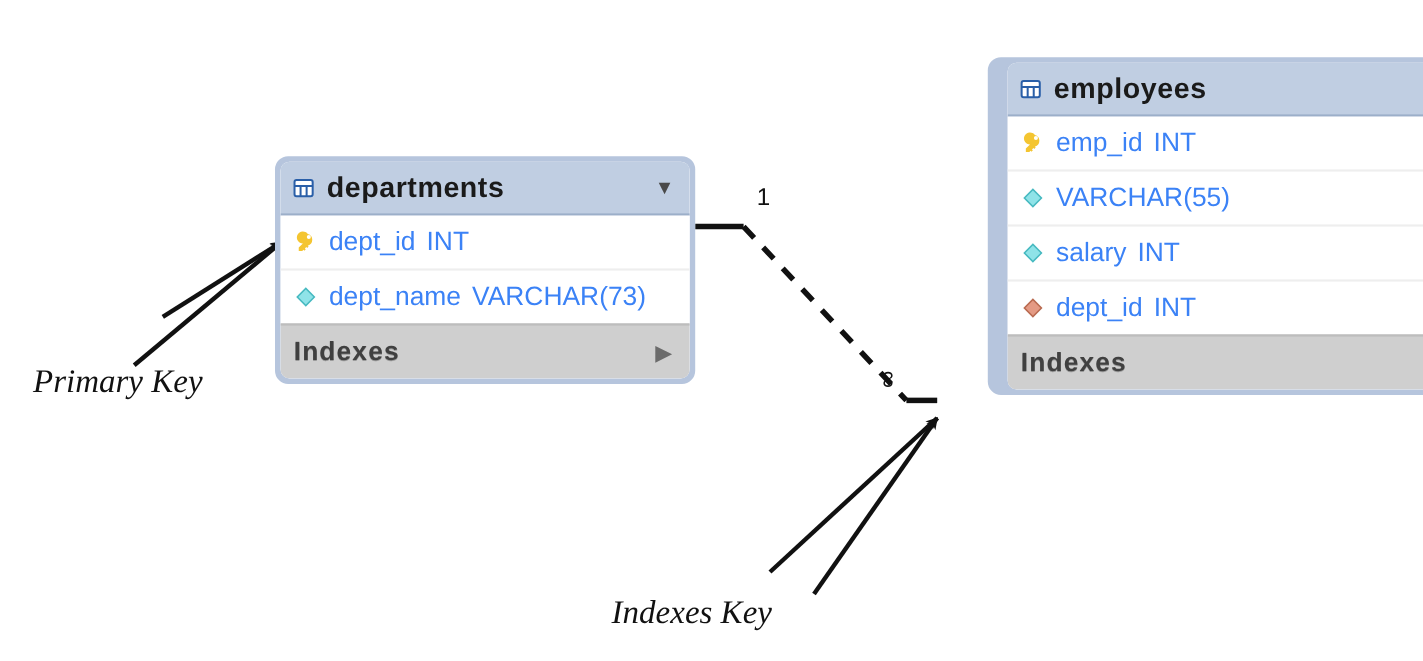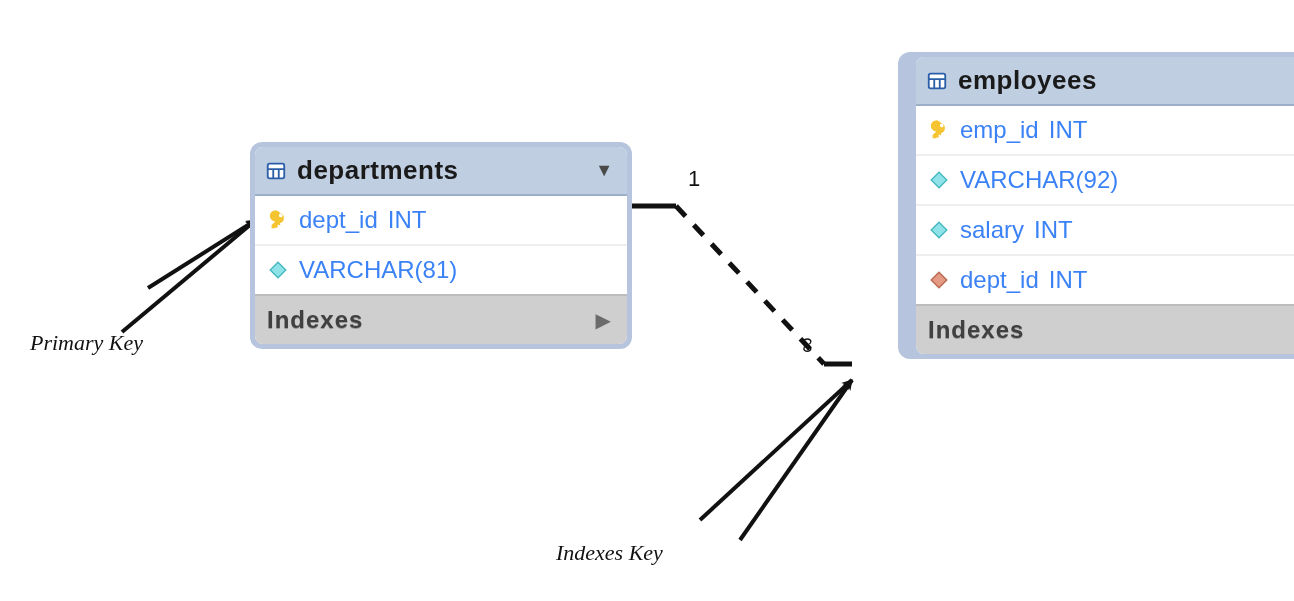--- a/index.html
+++ b/index.html
@@ -94,21 +94,21 @@
     justify-content: center;
     flex: 0 0 22px;
   }
   .icon svg { width: 22px; height: 22px; display: block; }
 
   
   .annotation {
     position: absolute;
     font-family: Georgia, "Times New Roman", serif;
     font-style: italic;
-    font-size: 22px;
+    font-size: 30px;
     color: #111;
     white-space: nowrap;
   }
 
   
   .rel-label {
     position: absolute;
     font-family: Arial, Helvetica, sans-serif;
     font-size: 22px;
     color: #111;
@@ -167,21 +167,22 @@
           </span>
           <span>dept_id</span>
           <span>INT</span>
         </div>
         <div class="col-row">
           <span class="icon">
             <svg viewBox="0 0 24 24">
                 <rect x="6" y="6" width="12" height="12" transform="rotate(45 12 12)" fill="#8fe3e8" stroke="#46b9c0" stroke-width="1.5"></rect>
               </svg>
           </span>
-          <span>VARCHAR(81)</span>
+          <span>dept_name</span>
+          <span>VARCHAR(73)</span>
         </div>
       </div>
       <div class="indexes-row">
         <span class="label">Indexes</span>
         <span class="caret">▶</span>
       </div>
     </div>
   </div>
 
   <div class="table-box" style="left:898px; top:52px; width:434px;padding-left:16px;">
@@ -207,21 +208,21 @@
           </span>
           <span>emp_id</span>
           <span>INT</span>
         </div>
         <div class="col-row">
           <span class="icon">
             <svg viewBox="0 0 24 24">
                 <rect x="6" y="6" width="12" height="12" transform="rotate(45 12 12)" fill="#8fe3e8" stroke="#46b9c0" stroke-width="1.5"></rect>
               </svg>
           </span>
-          <span>VARCHAR(92)</span>
+          <span>VARCHAR(55)</span>
         </div>
         <div class="col-row">
           <span class="icon">
             <svg viewBox="0 0 24 24">
                 <rect x="6" y="6" width="12" height="12" transform="rotate(45 12 12)" fill="#8fe3e8" stroke="#46b9c0" stroke-width="1.5"></rect>
               </svg>
           </span>
           <span>salary</span>
           <span>INT</span>
         </div>

